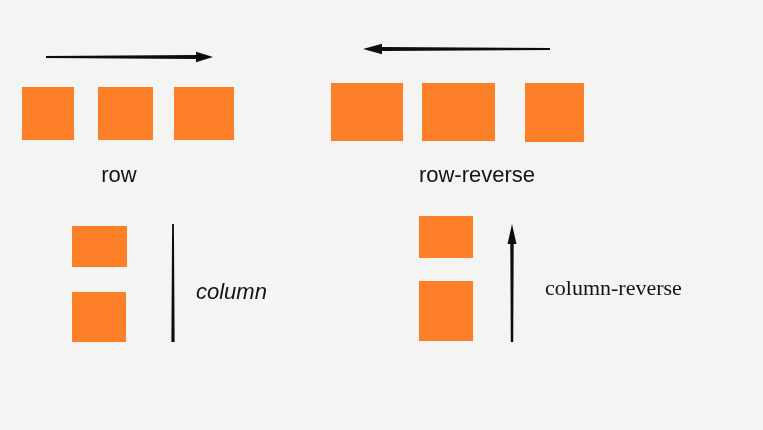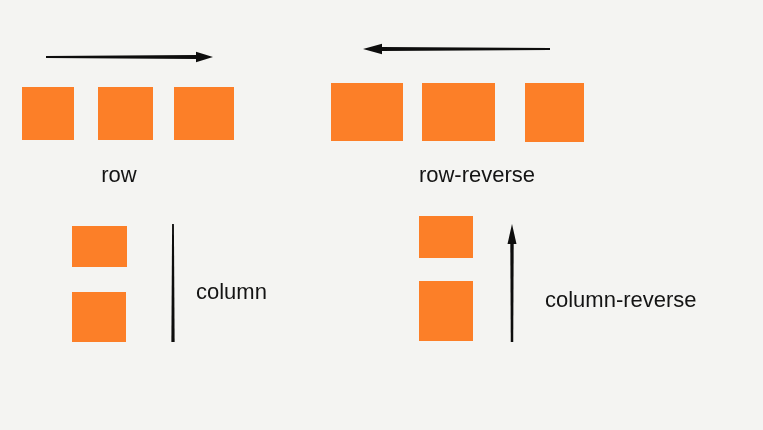--- a/index.html
+++ b/index.html
@@ -60,27 +60,27 @@
   </div>
 
   <div>
     <div class="box" style="left:72px; top:226px; width:55px; height:41px;"></div>
     <div class="box" style="left:72px; top:292px; width:54px; height:54px;"></div>
     <div class="box" style="left:72px; top:376px; width:55px; height:42px;"></div>
     <svg class="arrow" style="left:165px; top:224px;" width="16" height="186" viewBox="0 0 16 186">
       <polygon fill="currentColor" points="7.1,0 8.9,0 9.9,164 6.1,164"></polygon>
       <polygon fill="currentColor" points="3.4,161 12.6,161 8,184"></polygon>
     </svg>
-    <div class="label" style="left:196px; top:281px;">column</div>
+    <div class="label" style="left:196px; top:281px;font-style:italic;">column</div>
   </div>
 
   <div>
     <div class="box" style="left:419px; top:216px; width:54px; height:42px;"></div>
     <div class="box" style="left:419px; top:281px; width:54px; height:60px;"></div>
     <div class="box" style="left:419px; top:367px; width:54px; height:57px;"></div>
     <svg class="arrow" style="left:504px; top:222px;" width="16" height="190" viewBox="0 0 16 190">
       <polygon fill="currentColor" points="8,2 3.5,22 12.5,22"></polygon>
       <polygon fill="currentColor" points="6.3,20 9.7,20 8.9,189 7.1,189"></polygon>
     </svg>
-    <div class="label" style="left:545px; top:289px;">column-reverse</div>
+    <div class="label" style="left:545px; top:277px;font-family:Liberation Serif, serif;">column-reverse</div>
   </div>
 
 </div>
 
 </body></html>

